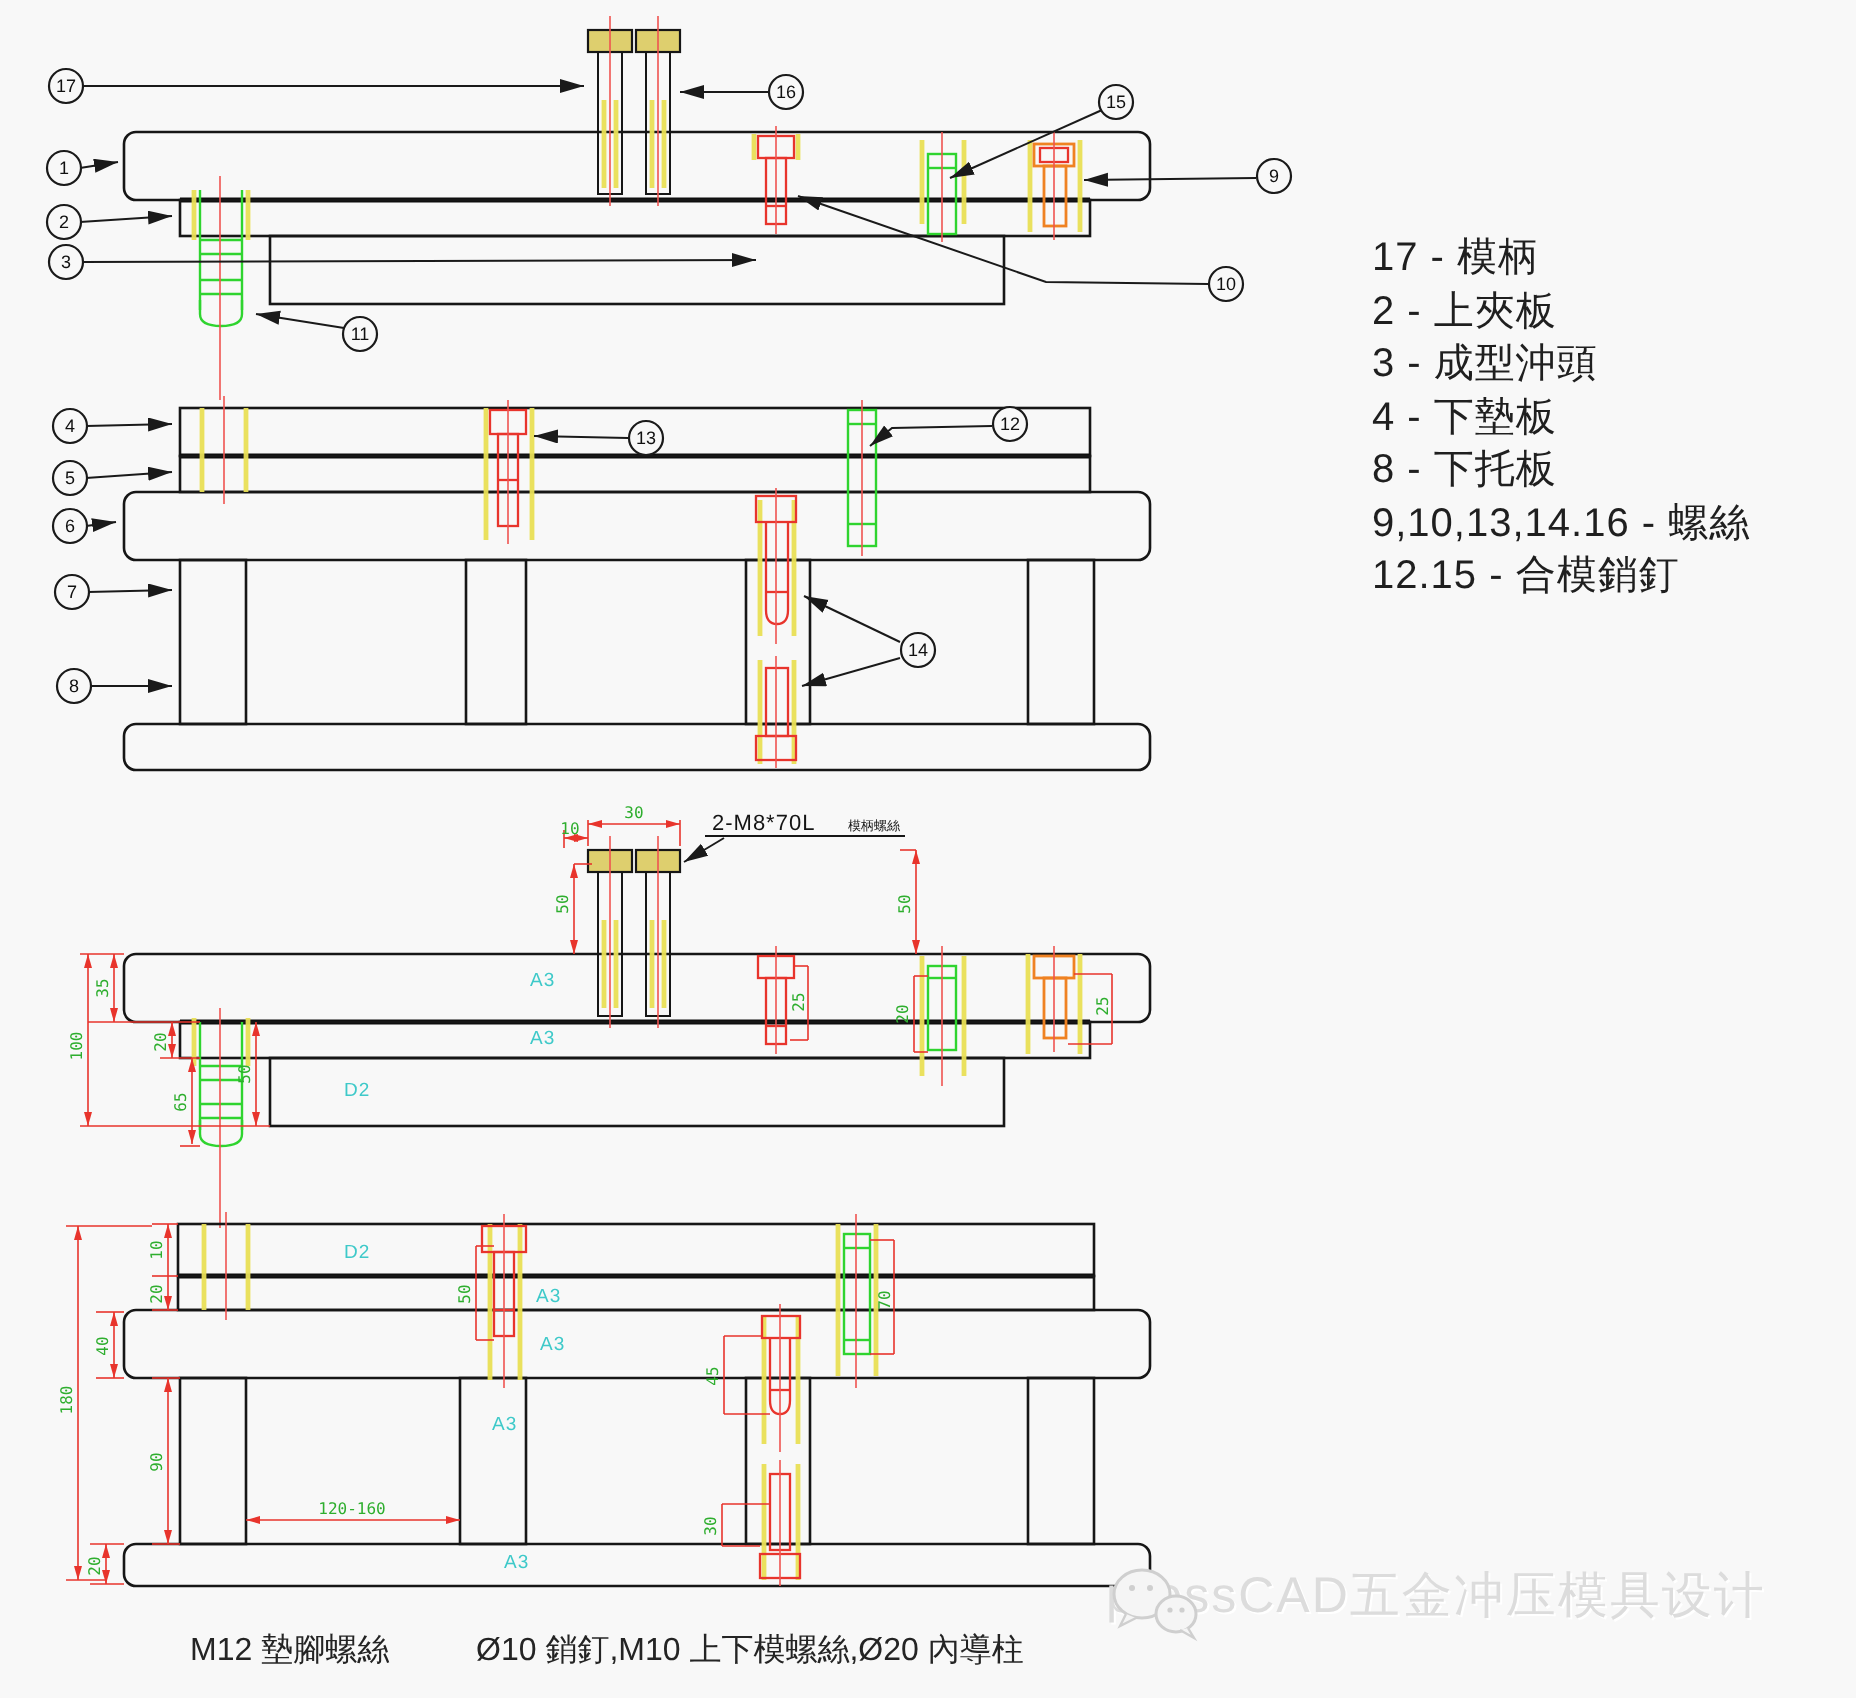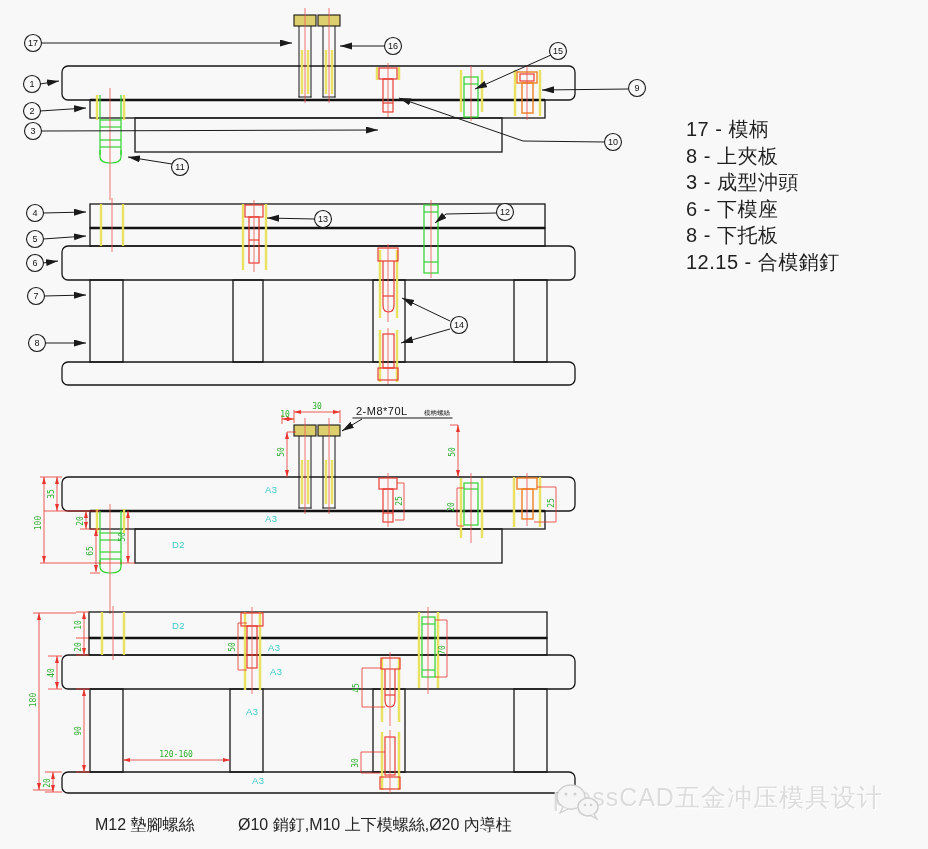--- a/index.html
+++ b/index.html
@@ -473,24 +473,25 @@
         <text dy="3">12</text>
       </g>
   <g class="balloon" transform="translate(459,325)">
         <circle r="8.5"></circle>
         <text dy="3">14</text>
       </g>
 </svg>
 
 <div class="parts-list">
   <div class="pl-item">17 - 模柄</div>
-  <div class="pl-item">8 - 上夾板</div>
+  <div class="pl-item">2 - 上夾板</div>
   <div class="pl-item">3 - 成型沖頭</div>
-  <div class="pl-item">6 - 下模座</div>
+  <div class="pl-item">4 - 下墊板</div>
   <div class="pl-item">8 - 下托板</div>
+  <div class="pl-item">9,10,13,14.16 - 螺絲</div>
   <div class="pl-item">12.15 - 合模銷釘</div>
 </div>
 
 <div class="notes">
   <span class="note-1">M12 墊腳螺絲</span>
   <span class="note-2">Ø10 銷釘,M10 上下模螺絲,Ø20 內導柱</span>
 </div>
 
 <div class="watermark">
   <svg class="wm-icon" width="48" height="42" viewBox="0 0 48 42">

